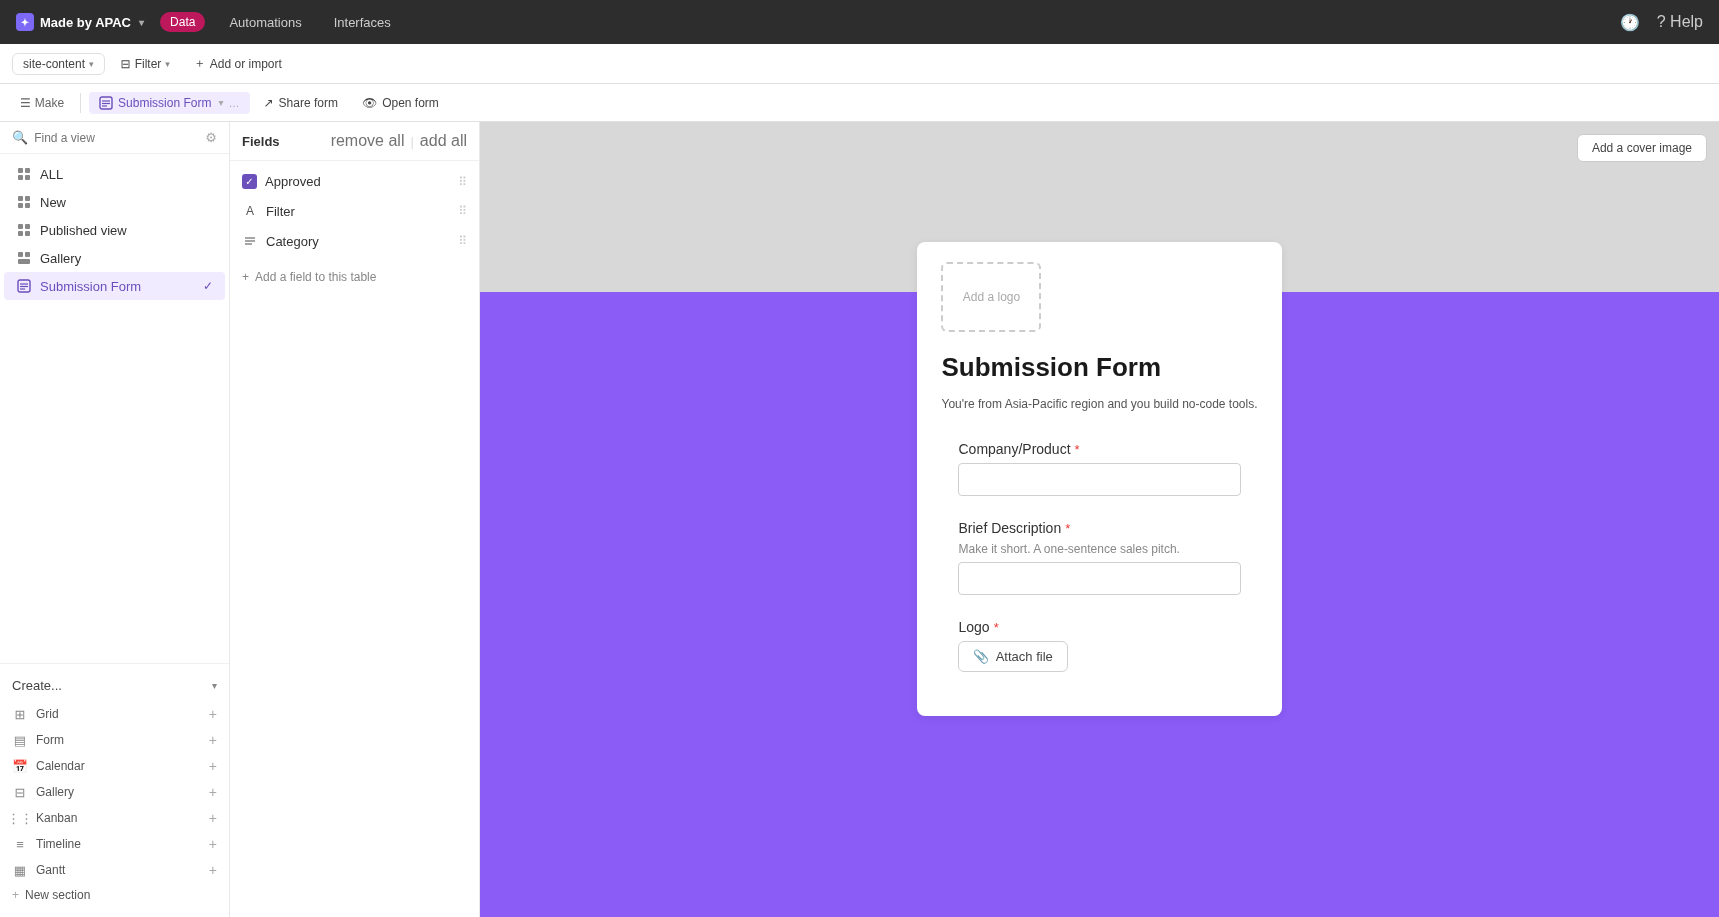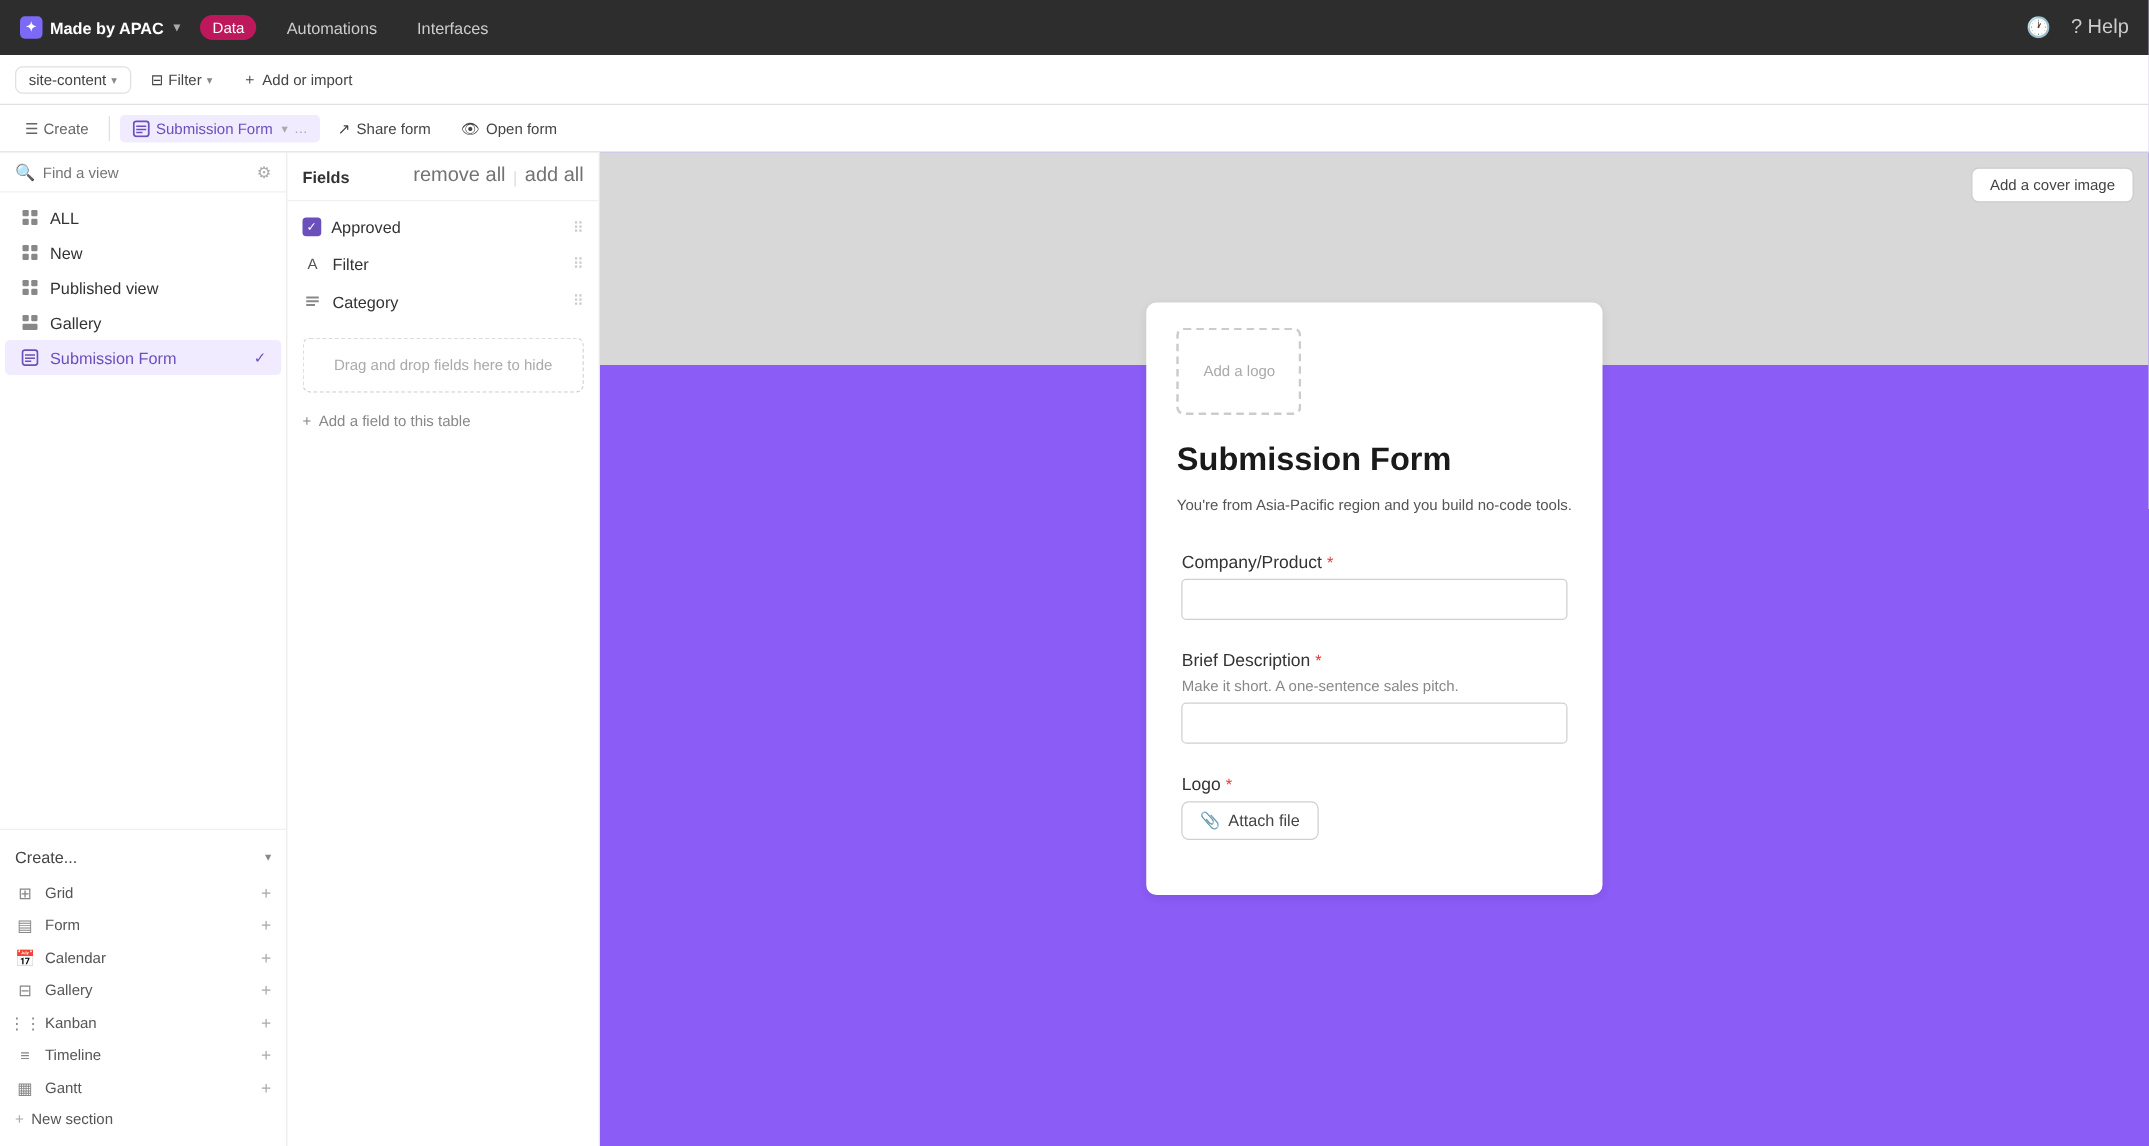--- a/index.html
+++ b/index.html
@@ -158,21 +158,21 @@
       margin: 0 24px; padding-top: 20px; margin-bottom: 8px;
     }
     .add-logo-box {
       width: 100px; height: 70px; border: 2px dashed #ccc; border-radius: 6px;
       display: flex; align-items: center; justify-content: center;
       font-size: 12px; color: #aaa; cursor: pointer;
     }
     .form-title-area { padding: 12px 24px 4px; }
     .form-title { font-size: 26px; font-weight: 700; color: #1a1a1a; line-height: 1.2; }
     .form-desc { padding: 8px 24px 16px; font-size: 12px; color: #555; line-height: 1.5; }
-    .form-field-section { padding: 12px 28px; }
+    .form-field-section { padding: 12px 41px; }
     .form-field-label {
       font-size: 14px; font-weight: 500; color: #333; margin-bottom: 6px;
       display: flex; align-items: center; gap: 4px;
     }
     .required-star { color: #e53935; font-size: 13px; }
     .form-input {
       width: 100%; border: 1px solid #d0d0d0; border-radius: 4px;
       padding: 8px 10px; font-size: 13px; color: #333; outline: none;
       background: #fff;
     }
@@ -218,21 +218,21 @@
   </div>
   <div class="toolbar-item">
     <span>＋</span>
     <span>Add or import</span>
   </div>
 </div>
 
 <div class="views-bar">
   <div class="views-label">
     <span>☰</span>
-    <span>Create</span>
+    <span>Make</span>
   </div>
   <div class="views-divider"></div>
   <div class="view-tab active">
     <span class="view-tab-icon">
       <svg width="14" height="14" viewBox="0 0 14 14" fill="none">
         <rect x="1" y="1" width="12" height="12" rx="2" stroke="#6b4fbb" stroke-width="1.4" fill="none"></rect>
         <line x1="3" y1="5" x2="11" y2="5" stroke="#6b4fbb" stroke-width="1.2"></line>
         <line x1="3" y1="7.5" x2="11" y2="7.5" stroke="#6b4fbb" stroke-width="1.2"></line>
         <line x1="3" y1="10" x2="8" y2="10" stroke="#6b4fbb" stroke-width="1.2"></line>
       </svg>
@@ -394,23 +394,20 @@
           <svg width="14" height="14" viewBox="0 0 14 14">
               <line x1="2" y1="4" x2="12" y2="4" stroke="#888" stroke-width="1.5"></line>
               <line x1="2" y1="7" x2="12" y2="7" stroke="#888" stroke-width="1.5"></line>
               <line x1="2" y1="10" x2="9" y2="10" stroke="#888" stroke-width="1.5"></line>
             </svg>
         </div>
         <span class="field-name">Category</span>
         <span class="field-drag">⠿</span>
       </div>
     </div>
-    <div class="drop-zone">
-      <span>Drag and drop fields here to hide</span>
-    </div>
     <div class="add-field-btn">
       <span>+</span>
       <span>Add a field to this table</span>
     </div>
   </div>
 
   <div class="form-preview-area">
     <div class="cover-image-zone">
       <button class="add-cover-btn">Add a cover image</button>
     </div>

